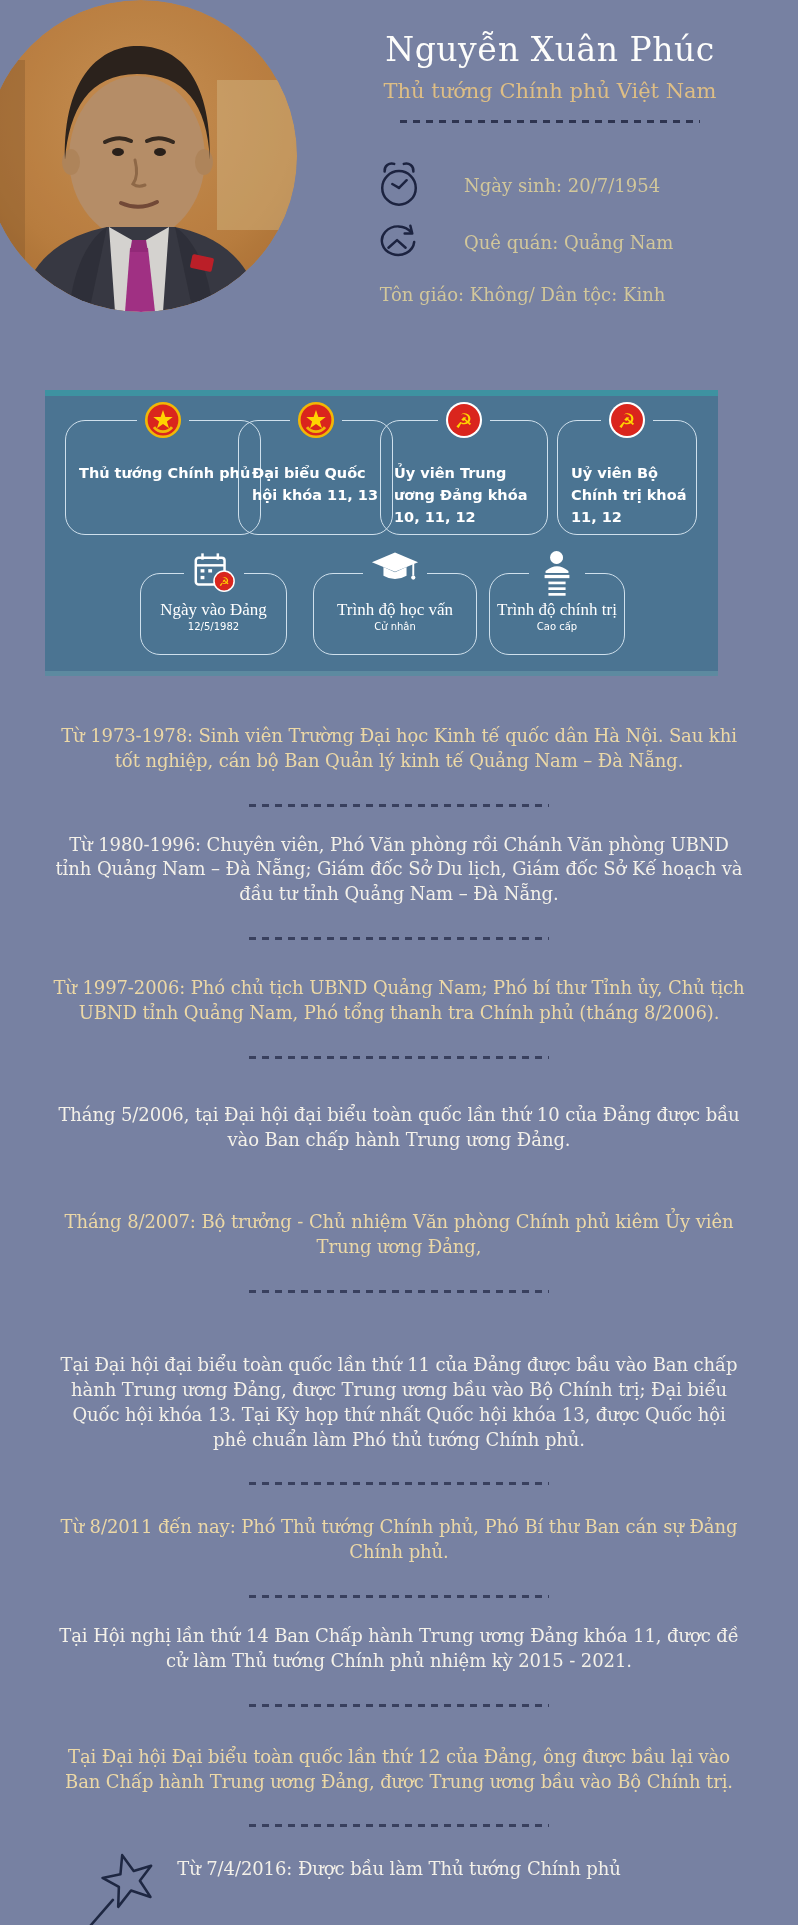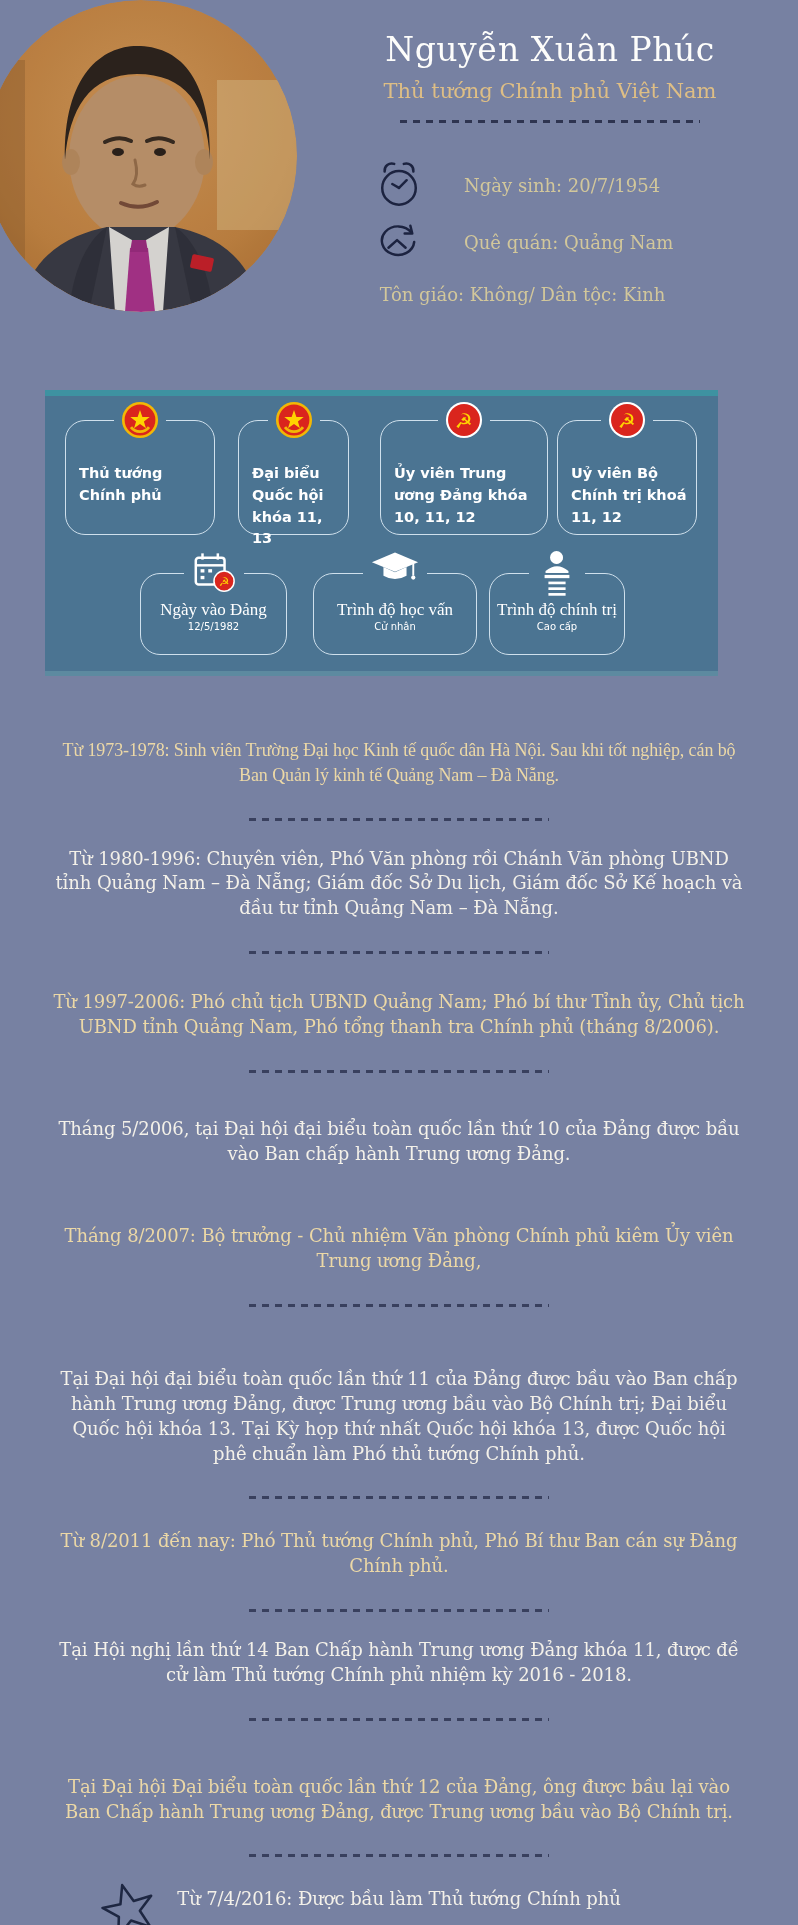--- a/index.html
+++ b/index.html
@@ -134,30 +134,30 @@
       </span>
       <span class="txt">Quê quán: Quảng Nam</span>
     </div>
     <div class="info-row row-religion">
       <span class="txt">Tôn giáo: Không/ Dân tộc: Kinh</span>
     </div>
   </div>
 
   <div class="panel">
     <div id="cards-row1">
-        <div class="card r1" style="left: 20px; width: 150px;">
+        <div class="card r1" style="left: 20px; width: 196px;">
           <span class="card-icon"><svg width="38" height="38" viewBox="0 0 40 40">
               <circle cx="20" cy="20" r="19" fill="#f2b705"></circle>
               <circle cx="20" cy="20" r="16.2" fill="#da251d"></circle>
               <path d="M20,9.5 L22.5,16.8 L30.2,16.9 L24.1,21.5 L26.3,28.8 L20,24.3 L13.7,28.8 L15.9,21.5 L9.8,16.9 L17.5,16.8 Z" fill="#ffd400"></path>
               <path d="M10.5,27.5 A12,12 0 0 0 29.5,27.5" fill="none" stroke="#f2b705" stroke-width="3"></path>
             </svg></span>
           <div class="card-label">Thủ tướng Chính phủ</div>
         </div>
-        <div class="card r1" style="left: 193px; width: 111px;">
+        <div class="card r1" style="left: 193px; width: 155px;">
           <span class="card-icon"><svg width="38" height="38" viewBox="0 0 40 40">
               <circle cx="20" cy="20" r="19" fill="#f2b705"></circle>
               <circle cx="20" cy="20" r="16.2" fill="#da251d"></circle>
               <path d="M20,9.5 L22.5,16.8 L30.2,16.9 L24.1,21.5 L26.3,28.8 L20,24.3 L13.7,28.8 L15.9,21.5 L9.8,16.9 L17.5,16.8 Z" fill="#ffd400"></path>
               <path d="M10.5,27.5 A12,12 0 0 0 29.5,27.5" fill="none" stroke="#f2b705" stroke-width="3"></path>
             </svg></span>
           <div class="card-label">Đại biểu Quốc hội khóa 11, 13</div>
         </div>
         <div class="card r1" style="left: 335px; width: 168px;">
           <span class="card-icon"><svg width="38" height="38" viewBox="0 0 40 40">
@@ -216,36 +216,36 @@
               <rect x="13" y="45" width="18" height="2.8" fill="#ffffff"></rect>
             </svg></span>
           <div class="card-label">Trình độ chính trị</div>
           <div class="card-value">Cao cấp</div>
         </div>
       </div>
     <div class="dot"></div>
   </div>
 
   <div class="timeline" id="timeline">
-      <div class="tl-block tone-gold" style="margin-top: 38px; font-family: Liberation Serif, serif;"><span class="tl-text">Từ 1973-1978: Sinh viên Trường Đại học Kinh tế quốc dân Hà Nội. Sau khi tốt nghiệp, cán bộ Ban Quản lý kinh tế Quảng Nam – Đà Nẵng.</span></div>
+      <div class="tl-block tone-gold" style="margin-top: 24px;"><span class="tl-text">Từ 1973-1978: Sinh viên Trường Đại học Kinh tế quốc dân Hà Nội. Sau khi tốt nghiệp, cán bộ Ban Quản lý kinh tế Quảng Nam – Đà Nẵng.</span></div>
       <div class="dash tl-sep"></div>
       <div class="tl-block tone-white" style="margin-top: 24px;"><span class="tl-text">Từ 1980-1996: Chuyên viên, Phó Văn phòng rồi Chánh Văn phòng UBND tỉnh Quảng Nam – Đà Nẵng; Giám đốc Sở Du lịch, Giám đốc Sở Kế hoạch và đầu tư tỉnh Quảng Nam – Đà Nẵng.</span></div>
       <div class="dash tl-sep"></div>
       <div class="tl-block tone-gold" style="margin-top: 36px;"><span class="tl-text">Từ 1997-2006: Phó chủ tịch UBND Quảng Nam; Phó bí thư Tỉnh ủy, Chủ tịch UBND tỉnh Quảng Nam, Phó tổng thanh tra Chính phủ (tháng 8/2006).</span></div>
       <div class="dash tl-sep"></div>
       <div class="tl-block tone-white" style="margin-top: 44px;"><span class="tl-text">Tháng 5/2006, tại Đại hội đại biểu toàn quốc lần thứ 10 của Đảng được bầu vào Ban chấp hành Trung ương Đảng.</span></div>
       <div class="tl-block tone-gold" style="margin-top: 58px;"><span class="tl-text">Tháng 8/2007: Bộ trưởng - Chủ nhiệm Văn phòng Chính phủ kiêm Ủy viên Trung ương Đảng,</span></div>
       <div class="dash tl-sep"></div>
       <div class="tl-block tone-white" style="margin-top: 60px;"><span class="tl-text">Tại Đại hội đại biểu toàn quốc lần thứ 11 của Đảng được bầu vào Ban chấp hành Trung ương Đảng, được Trung ương bầu vào Bộ Chính trị; Đại biểu Quốc hội khóa 13. Tại Kỳ họp thứ nhất Quốc hội khóa 13, được Quốc hội phê chuẩn làm Phó thủ tướng Chính phủ.</span></div>
       <div class="dash tl-sep"></div>
       <div class="tl-block tone-gold" style=""><span class="tl-text">Từ 8/2011 đến nay: Phó Thủ tướng Chính phủ, Phó Bí thư Ban cán sự Đảng Chính phủ.</span></div>
       <div class="dash tl-sep"></div>
-      <div class="tl-block tone-white" style="margin-top: 24px;"><span class="tl-text">Tại Hội nghị lần thứ 14 Ban Chấp hành Trung ương Đảng khóa 11, được đề cử làm Thủ tướng Chính phủ nhiệm kỳ 2016 - 2018.</span></div>
-      <div class="dash tl-sep"></div>
-      <div class="tl-block tone-gold" style="margin-top: 54px;"><span class="tl-text">Tại Đại hội Đại biểu toàn quốc lần thứ 12 của Đảng, ông được bầu lại vào Ban Chấp hành Trung ương Đảng, được Trung ương bầu vào Bộ Chính trị.</span></div>
+      <div class="tl-block tone-white" style="margin-top: 24px;"><span class="tl-text">Tại Hội nghị lần thứ 14 Ban Chấp hành Trung ương Đảng khóa 11, được đề cử làm Thủ tướng Chính phủ nhiệm kỳ 2015 - 2021.</span></div>
+      <div class="dash tl-sep"></div>
+      <div class="tl-block tone-gold" style="margin-top: 38px;"><span class="tl-text">Tại Đại hội Đại biểu toàn quốc lần thứ 12 của Đảng, ông được bầu lại vào Ban Chấp hành Trung ương Đảng, được Trung ương bầu vào Bộ Chính trị.</span></div>
       <div class="dash tl-sep"></div>
       <div class="tl-block tone-white tl-final" style="margin-top: 22px;"><span class="star-wrap"><svg width="82" height="92" viewBox="0 0 90 100">
             <g stroke="#1e2742" stroke-width="2.8" fill="none" stroke-linejoin="round" stroke-linecap="round">
               <polygon points="52,12 60,32 80,31 64,44 71,64 52,52 34,66 40,45 25,31 45,32" transform="rotate(-14 52 40)"></polygon>
               <line x1="8" y1="93" x2="35" y2="62"></line>
             </g>
           </svg></span><span class="tl-text">Từ 7/4/2016: Được bầu làm Thủ tướng Chính phủ</span></div>
     </div>
 
 </div>

